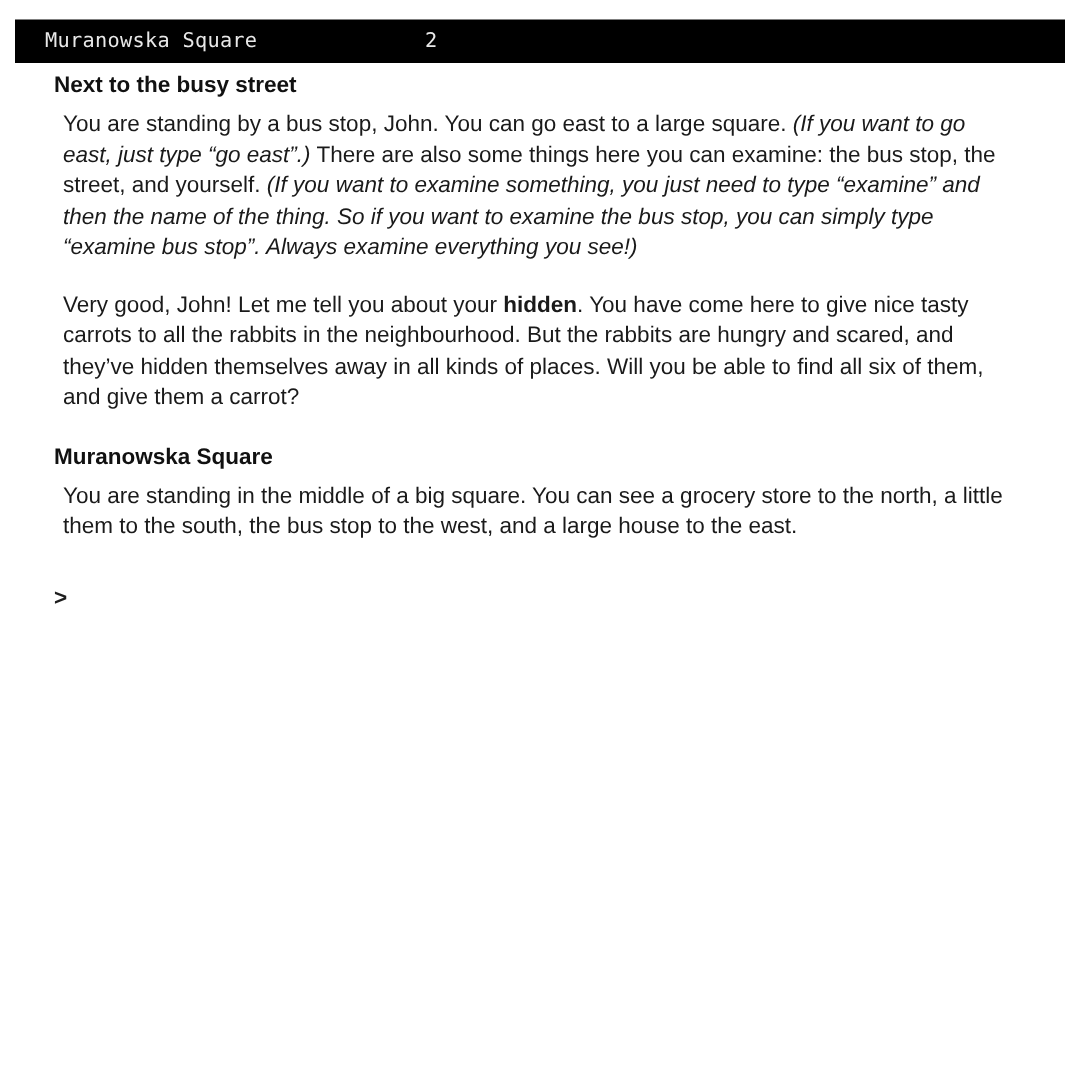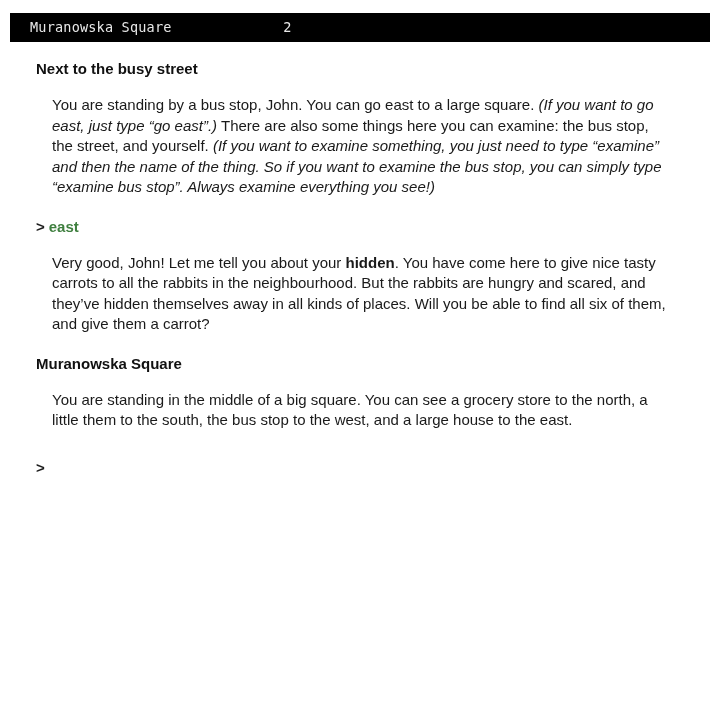--- a/index.html
+++ b/index.html
@@ -50,21 +50,21 @@
     right: 145px;
     top: 0;
     text-align: center;
     letter-spacing: 0.2px;
   }
 
   
   .transcript {
     position: absolute;
     left: 36px;
-    top: 58px;
+    top: 46px;
     width: 648px;
     color: #1a1a1a;
     font-size: 15px;
     line-height: 20.5px;
   }
 
   .block {
     margin: 0 0 18px 0;
   }
   .block:last-child {
@@ -73,21 +73,21 @@
 
   .room-title {
     font-weight: bold;
     font-size: 15px;
     line-height: 21px;
     color: #111111;
     margin: 0 0 1px 0;
   }
 
   .prose {
-    margin: 16px;
+    margin: 6px;
     font-size: 15px;
     line-height: 20.5px;
     color: #1a1a1a;
     text-align: left;
   }
 
   .hint {
     font-style: italic;
   }
 
@@ -134,21 +134,20 @@
   </div>
 
   <div class="transcript">
 
     <div class="block">
       <div class="room-title">Next to the busy street</div>
       <p class="prose"><span>You are standing by a bus stop, John. You can go east to a large square. </span><span class="hint">(If you want to go east, just type “go east”.)</span><span> There are also some things here you can examine: the bus stop, the street, and yourself. </span><span class="hint">(If you want to examine something, you just need to type “examine” and then the name of the thing. So if you want to examine the bus stop, you can simply type “examine bus stop”. Always examine everything you see!)</span></p>
     </div>
 
     <div class="block">
-      <div class="command-line"><span class="caret">&gt;</span><span class="command-text">east</span></div>
       <p class="prose"><span>Very good, John! Let me tell you about your </span><span class="strong">hidden</span><span>. You have come here to give nice tasty carrots to all the rabbits in the neighbourhood. But the rabbits are hungry and scared, and they’ve hidden themselves away in all kinds of places. Will you be able to find all six of them, and give them a carrot?</span></p>
     </div>
 
     <div class="block">
       <div class="room-title">Muranowska Square</div>
       <p class="prose"><span>You are standing in the middle of a big square. You can see a grocery store to the north, a little them to the south, the bus stop to the west, and a large house to the east.</span></p>
     </div>
 
     <div class="spacer-sm"></div>
 

